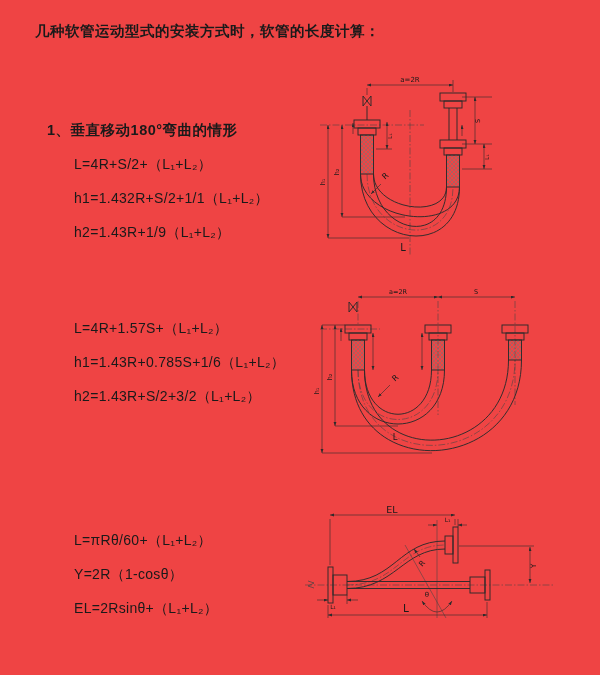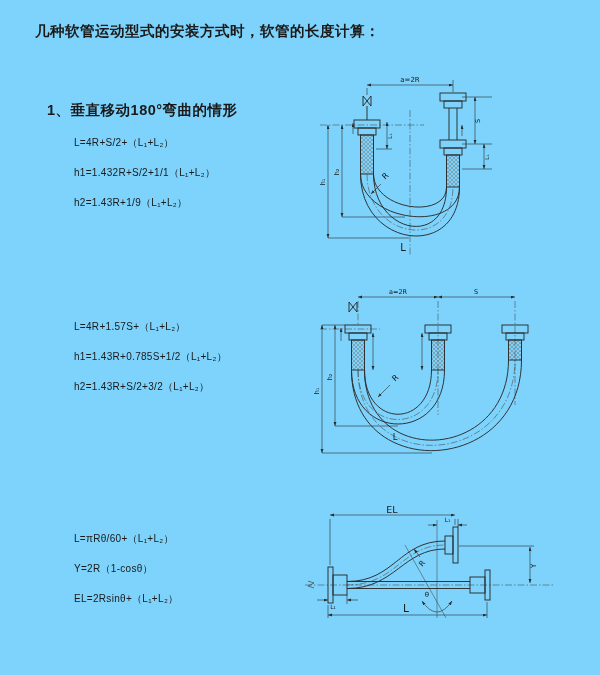--- a/index.html
+++ b/index.html
@@ -1,25 +1,25 @@
 <!DOCTYPE html>
 <html><head>
 <meta charset="utf-8">
 <style>
   html,body{margin:0;padding:0;background:#e8e8e8;}
   .page{
-    position:relative;width:600px;height:675px;background:#7dd3fc;
+    position:relative;width:600px;height:675px;background:#ef4444;
     font-family:"Liberation Sans","DejaVu Sans",sans-serif;color:#1a1a1a;
     overflow:hidden;box-shadow:0 0 4px rgba(0,0,0,.2);
   }
   .doc-title{position:absolute;left:35px;top:22px;font-size:14.5px;font-weight:700;letter-spacing:.5px;}
   .section{position:absolute;left:47px;}
   .sec1{top:101px;}  .sec2{top:304px;}  .sec3{top:516px;}
-  .heading{font-size:14.5px;font-weight:700;letter-spacing:.5px;}
-  .formula{margin-left:27px;margin-top:16px;font-size:10px;font-weight:500;letter-spacing:.3px;}
+  .heading{font-size:14.5px;font-weight:700;letter-spacing:.5px;margin-top:20px;}
+  .formula{margin-left:27px;margin-top:16px;font-size:14px;font-weight:500;letter-spacing:.3px;}
   svg{position:absolute;}
   .svg-d1{left:312px;top:72px;}
   .svg-d2{left:310px;top:285px;}
   .svg-d3{left:303px;top:505px;}
   svg text{font-family:"DejaVu Sans","Liberation Sans",sans-serif;fill:#1a1a1a;}
 </style>
 </head>
 <body>
 
 <div class="page">
@@ -28,21 +28,21 @@
 
   <div class="section sec1">
     <div class="heading">1、垂直移动180°弯曲的情形</div>
     <div class="formula">L=4R+S/2+（L₁+L₂）</div>
     <div class="formula">h1=1.432R+S/2+1/1（L₁+L₂）</div>
     <div class="formula">h2=1.43R+1/9（L₁+L₂）</div>
   </div>
 
   <div class="section sec2">
     <div class="formula">L=4R+1.57S+（L₁+L₂）</div>
-    <div class="formula">h1=1.43R+0.785S+1/2（L₁+L₂）</div>
+    <div class="formula">h1=1.43R+0.785S+1/6（L₁+L₂）</div>
     <div class="formula">h2=1.43R+S/2+3/2（L₁+L₂）</div>
   </div>
 
   <div class="section sec3">
     <div class="formula">L=πRθ/60+（L₁+L₂）</div>
     <div class="formula">Y=2R（1-cosθ）</div>
     <div class="formula">EL=2Rsinθ+（L₁+L₂）</div>
   </div>
 
   <svg class="svg-d1" width="270" height="190" viewBox="0 0 270 190">

